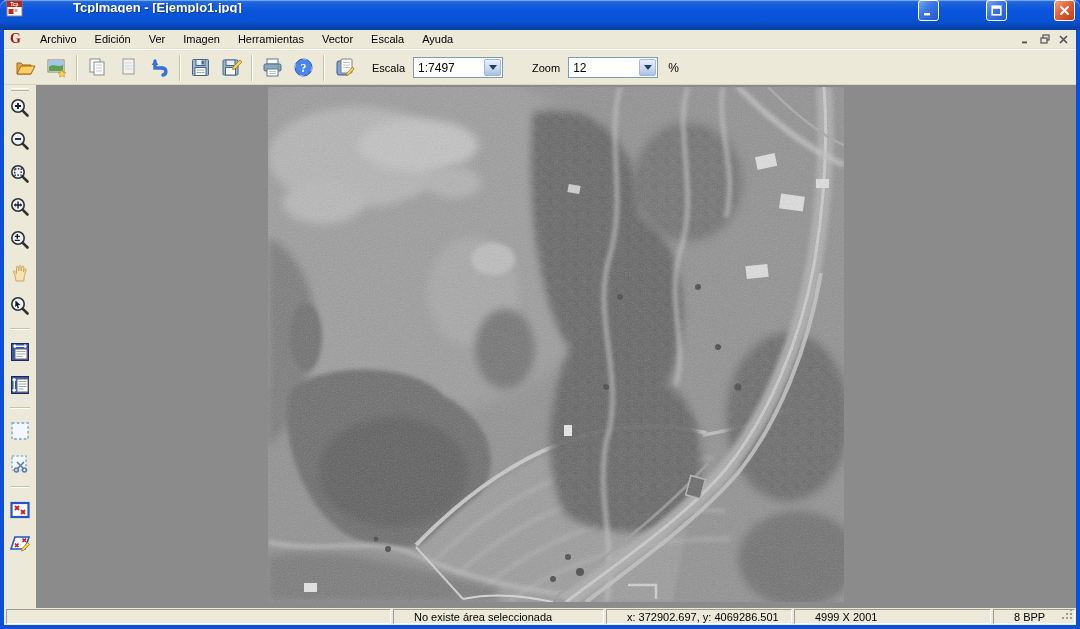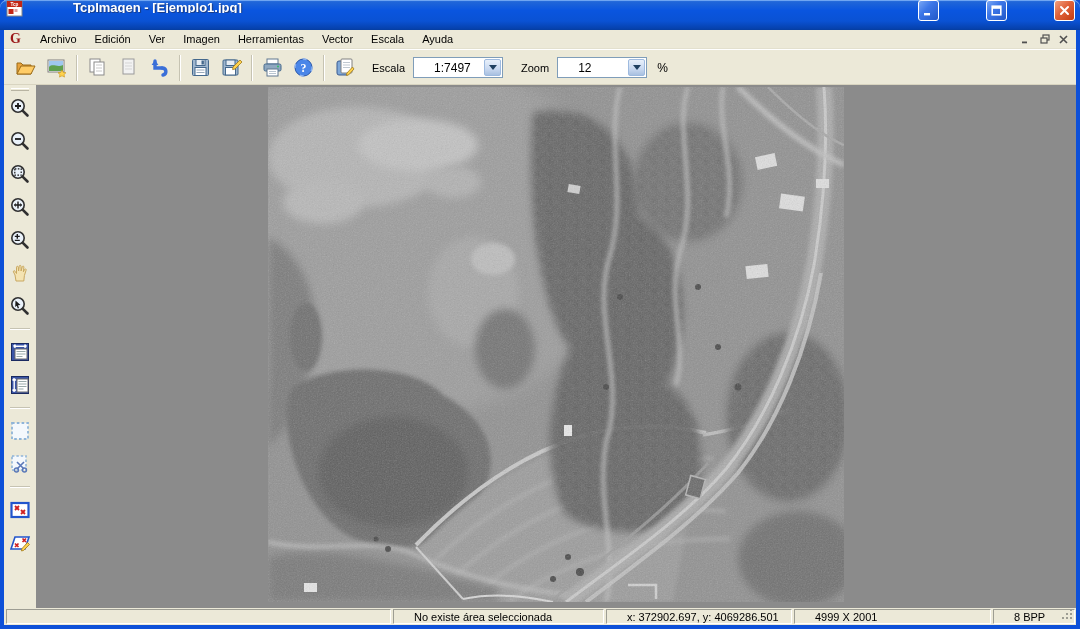--- a/index.html
+++ b/index.html
@@ -71,21 +71,21 @@
   }
   .t-sep {
     width:2px; height:26px; margin:0 4px;
     border-left:1px solid #C6C3B2; border-right:1px solid #FFFFFF;
   }
   .t-label { margin:0 8px 0 12px; font-size:11px;text-align:center; }
   .combo {
     width:90px; height:21px; background:#fff;
     border:1px solid #7F9DB9; display:flex; align-items:center;
   }
-  .combo .combo-value { flex:1; padding:0 20px; font-size:12px; white-space:nowrap; overflow:hidden; }
+  .combo .combo-value { flex:1; padding:0 4px; font-size:12px; white-space:nowrap; overflow:hidden; }
   .combo .combo-arrow {
     width:17px; height:17px; margin:1px; flex:0 0 auto;
     background:linear-gradient(180deg,#E8F0FA 0%,#C8D8F0 60%,#A8C0E0 100%);
     border:1px solid #9EBADF; border-radius:2px;
     display:flex; align-items:center; justify-content:center;
   }
   .pct { margin-left:10px; font-size:12px; }
 
   
   .body { flex:1; display:flex; min-height:0; }
@@ -275,21 +275,21 @@
 
     <span class="t-label">Escala</span>
     <span class="combo">
       <span class="combo-value">1:7497</span>
       <span class="combo-arrow">
         <svg width="8" height="5" viewBox="0 0 8 5">
             <path d="M0 0 L8 0 L4 5 Z" fill="#204060"></path>
           </svg>
       </span>
     </span>
-    <span class="t-label" style="margin-left:18px">Zoom</span>
+    <span class="t-label" style="margin-left:29px">Zoom</span>
     <span class="combo">
       <span class="combo-value">12</span>
       <span class="combo-arrow">
         <svg width="8" height="5" viewBox="0 0 8 5">
             <path d="M0 0 L8 0 L4 5 Z" fill="#204060"></path>
           </svg>
       </span>
     </span>
     <span class="pct">%</span>
   </div>

